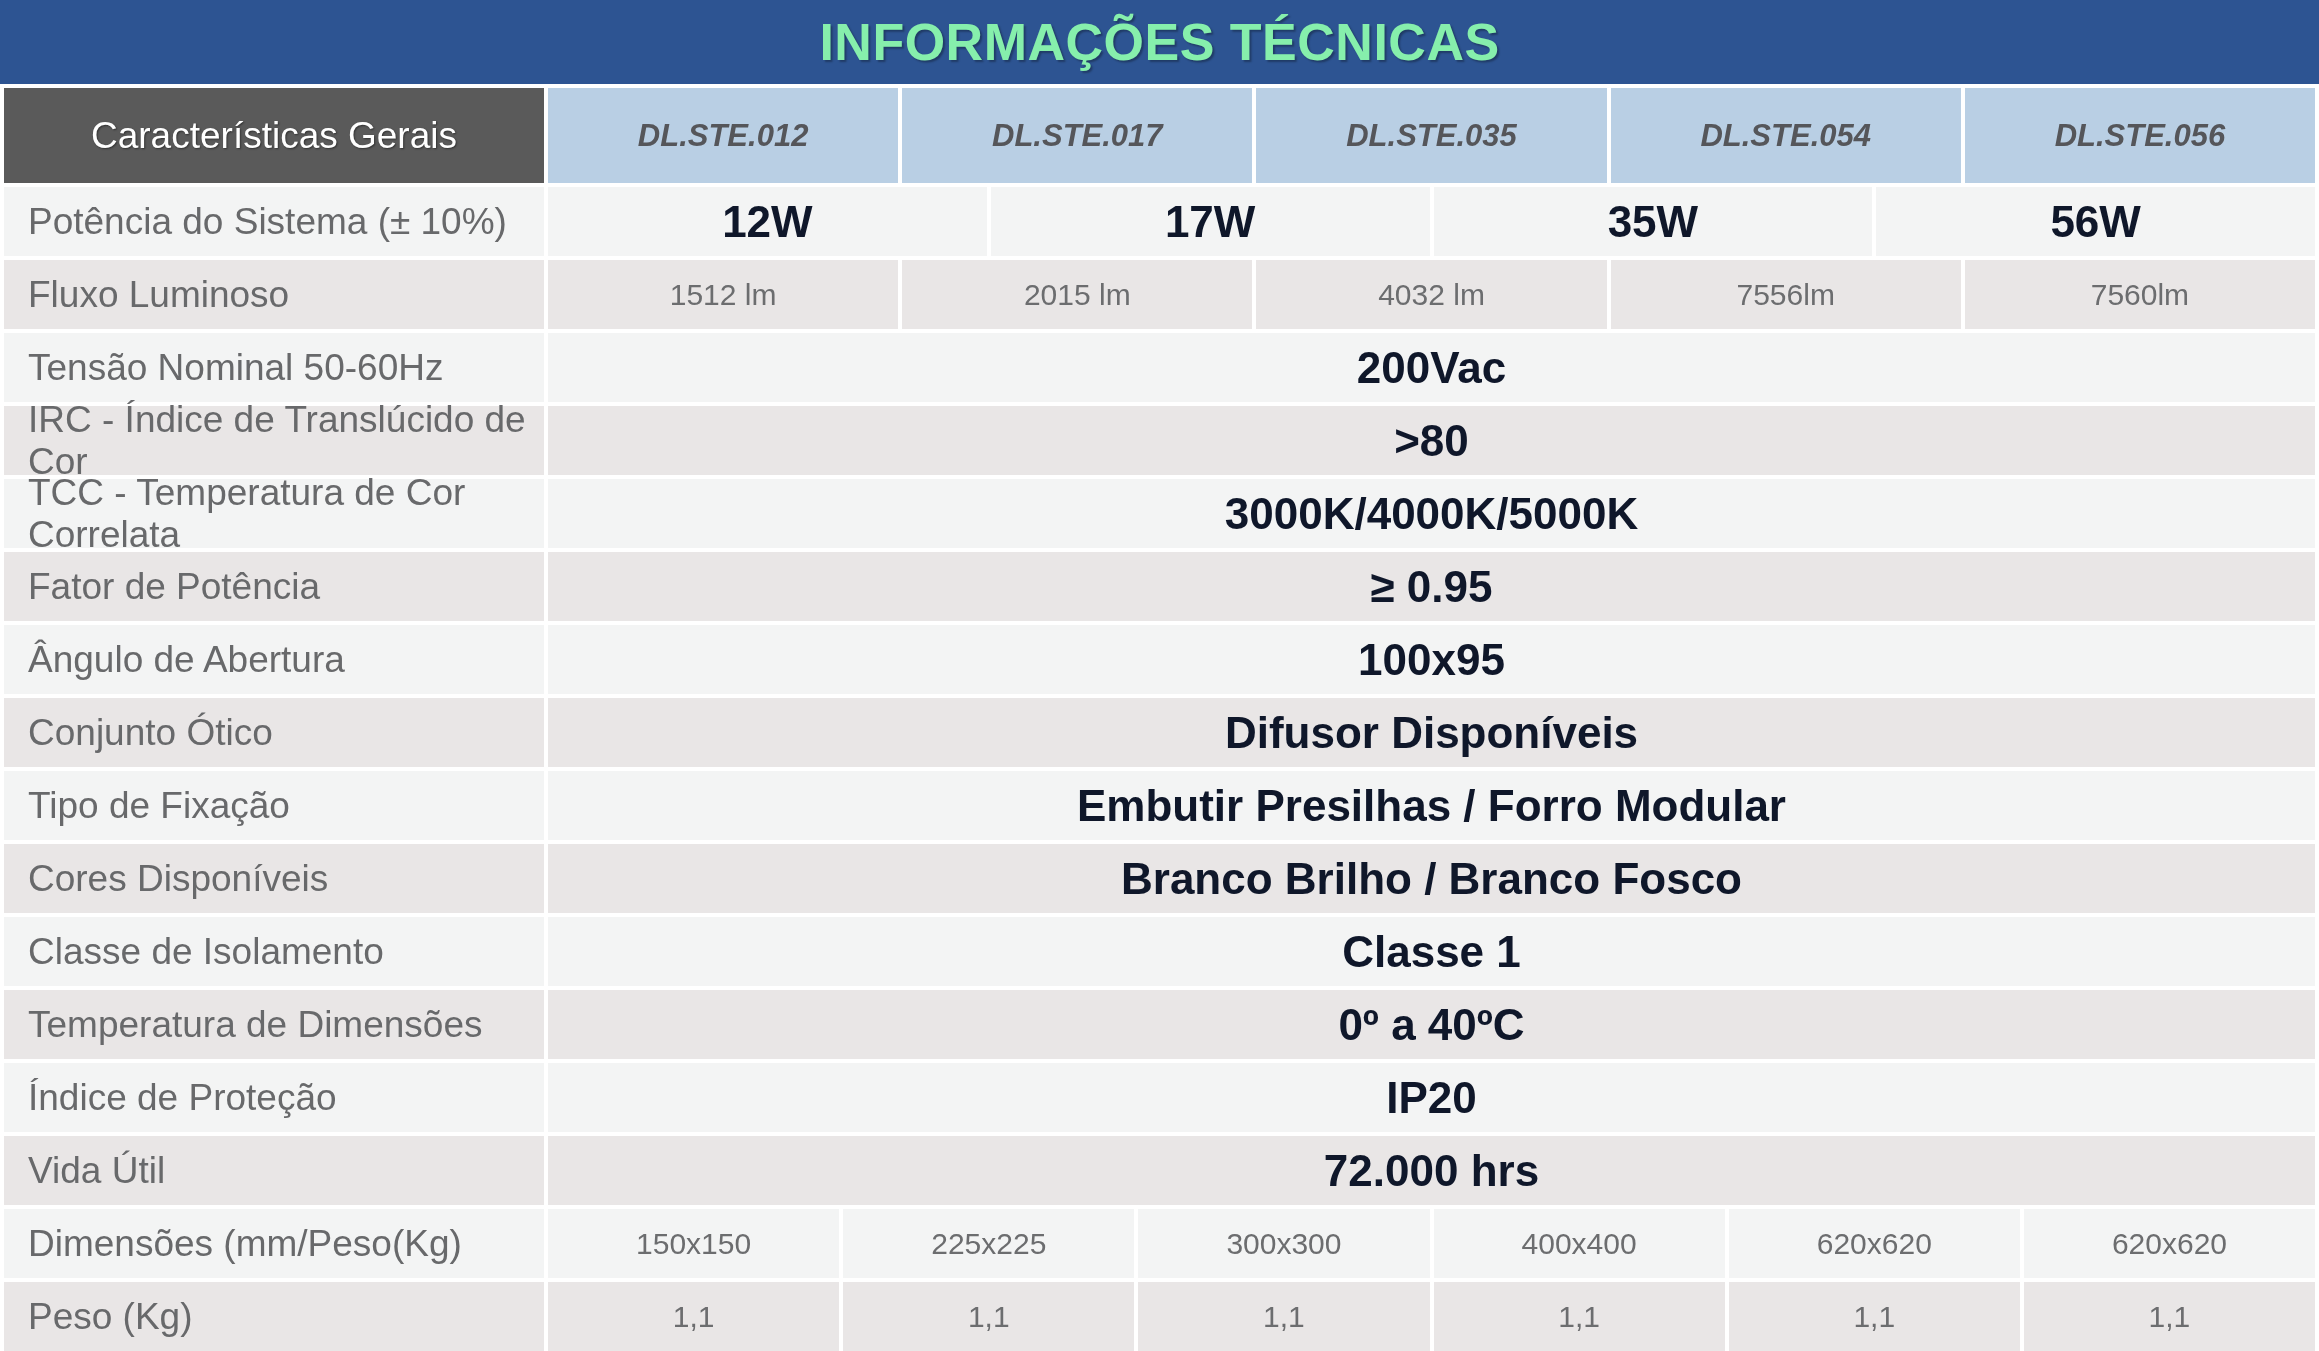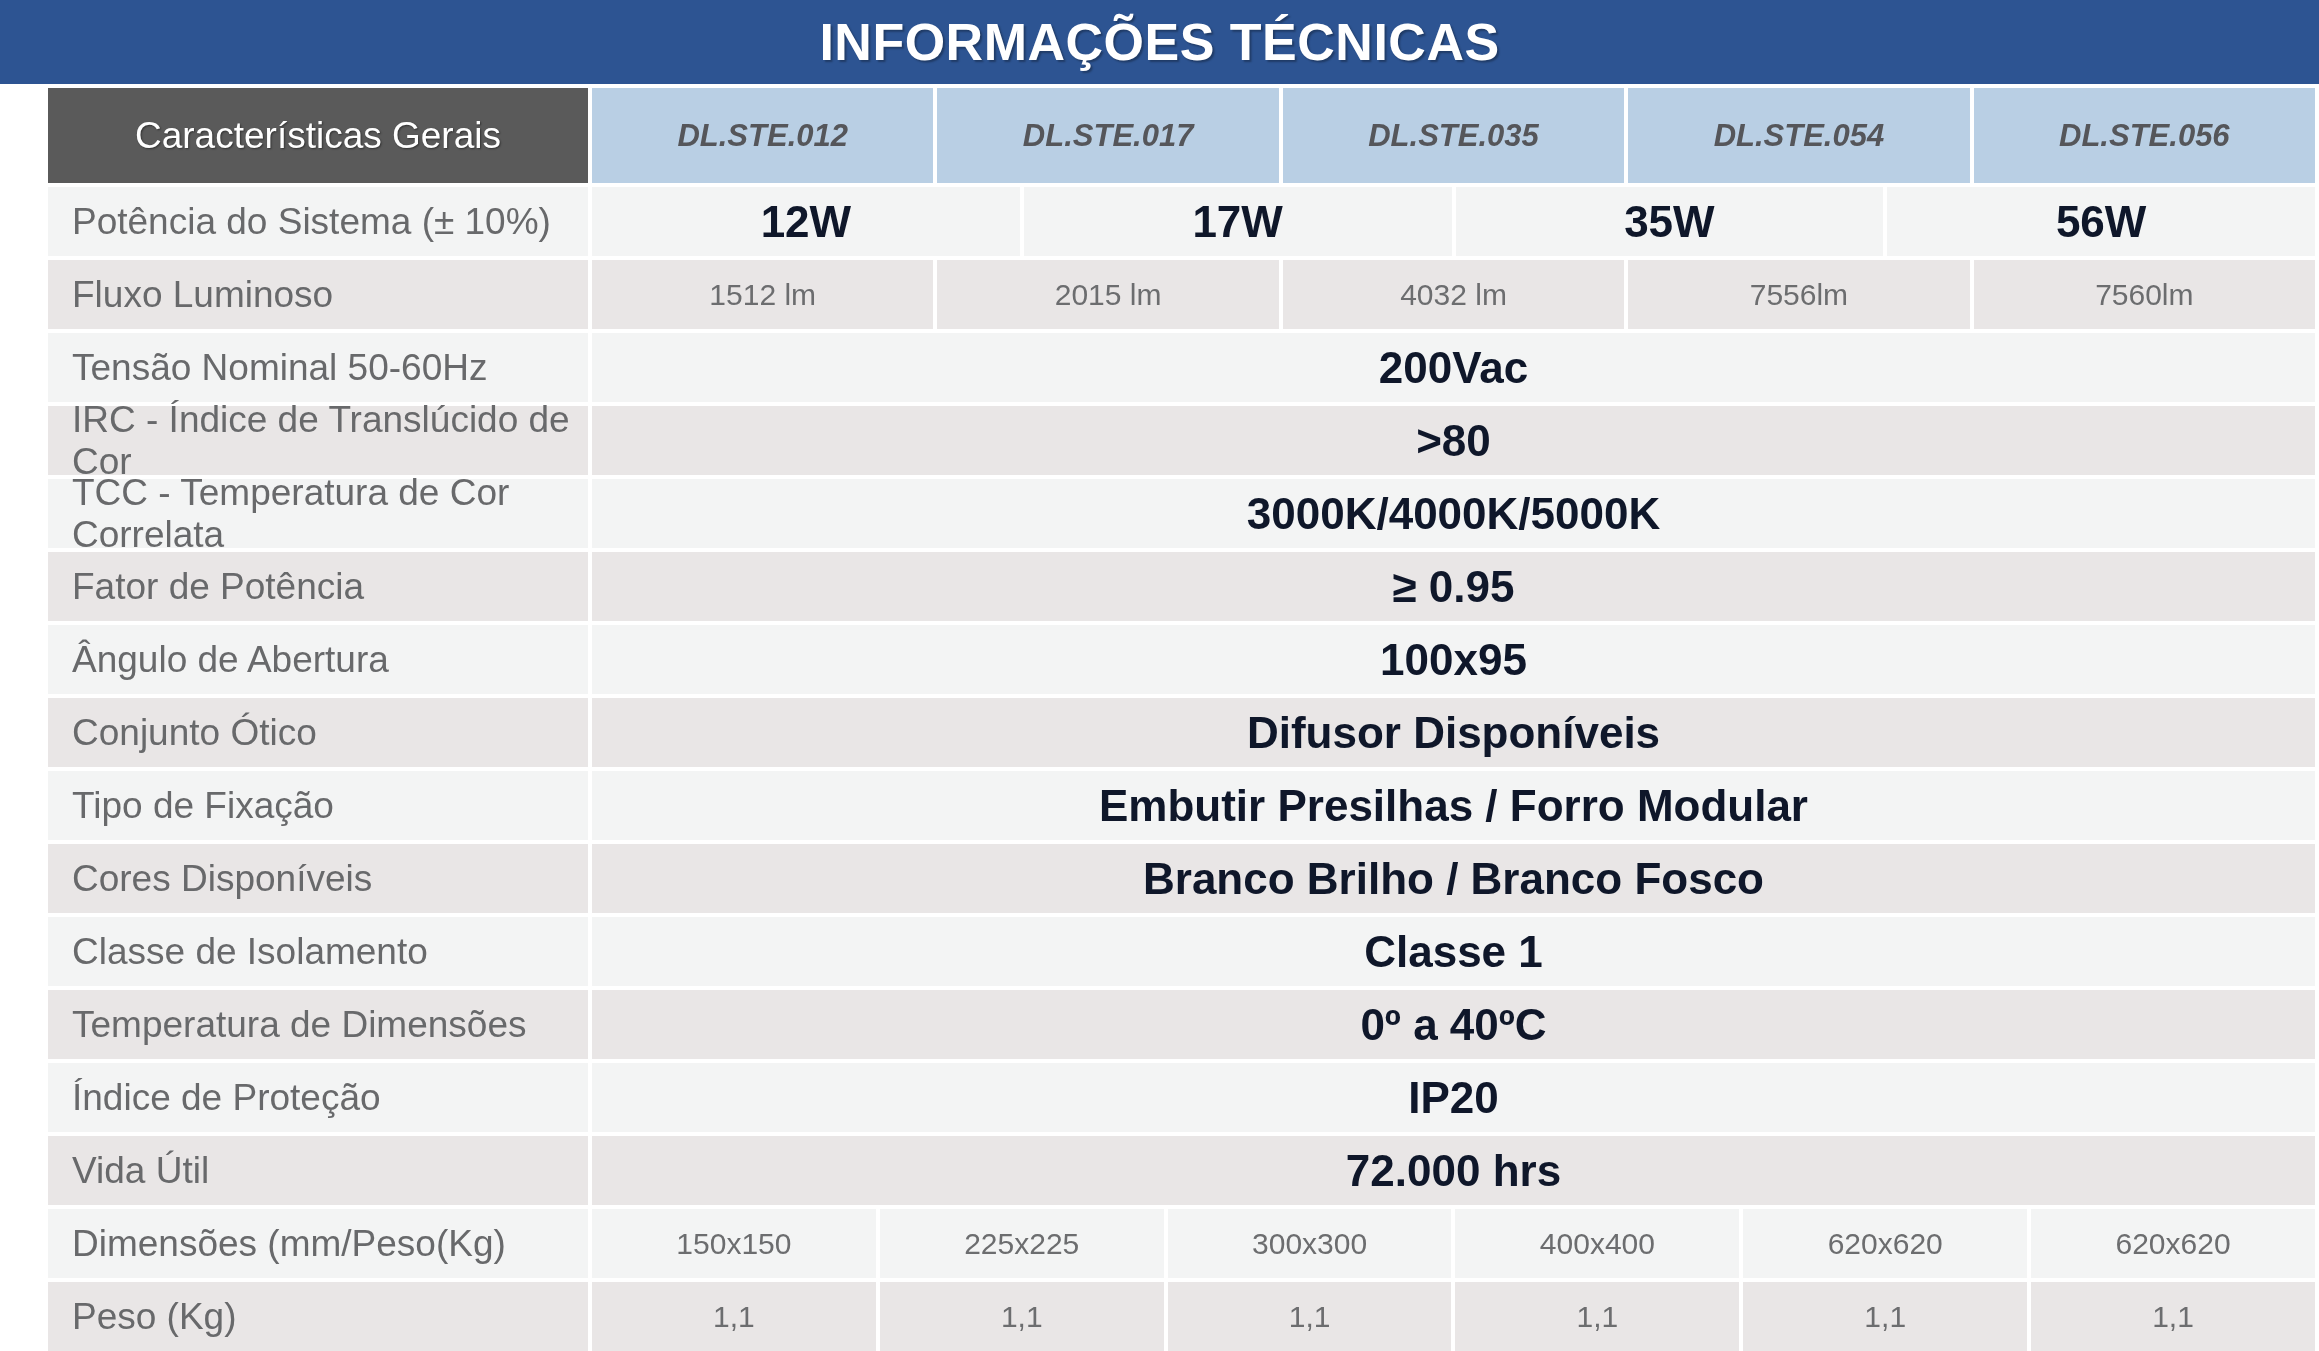--- a/index.html
+++ b/index.html
@@ -10,34 +10,34 @@
     overflow: hidden;
   }
   .title-bar {
     height: 84px;
     background: #2d5492;
     display: flex;
     align-items: center;
     justify-content: center;
   }
   .title-bar .title {
-    color: #ffffff;
+    color: #86efac;
     font-size: 52px;
     font-weight: 700;
     letter-spacing: 0.5px;
     text-shadow: 2px 2px 2px rgba(0,0,0,0.3);
   }
   .spec-table {
     display: flex;
     flex-direction: column;
     gap: 4px;
     margin-top: 4px;
     padding: 0 4px;
   }
-  .hrow, .row { display: flex; gap: 4px; margin-left: 44px; }
+  .hrow, .row { display: flex; gap: 4px; }
   .hrow { height: 95px; }
   .row  { height: 69px; }
   .corner-cell {
     width: 540px; flex: none;
     background: #5a5a5a;
     display: flex; align-items: center; justify-content: center;
     color: #ffffff;
     font-size: 37px;
     text-shadow: 1px 1px 2px rgba(0,0,0,0.45);
   }

